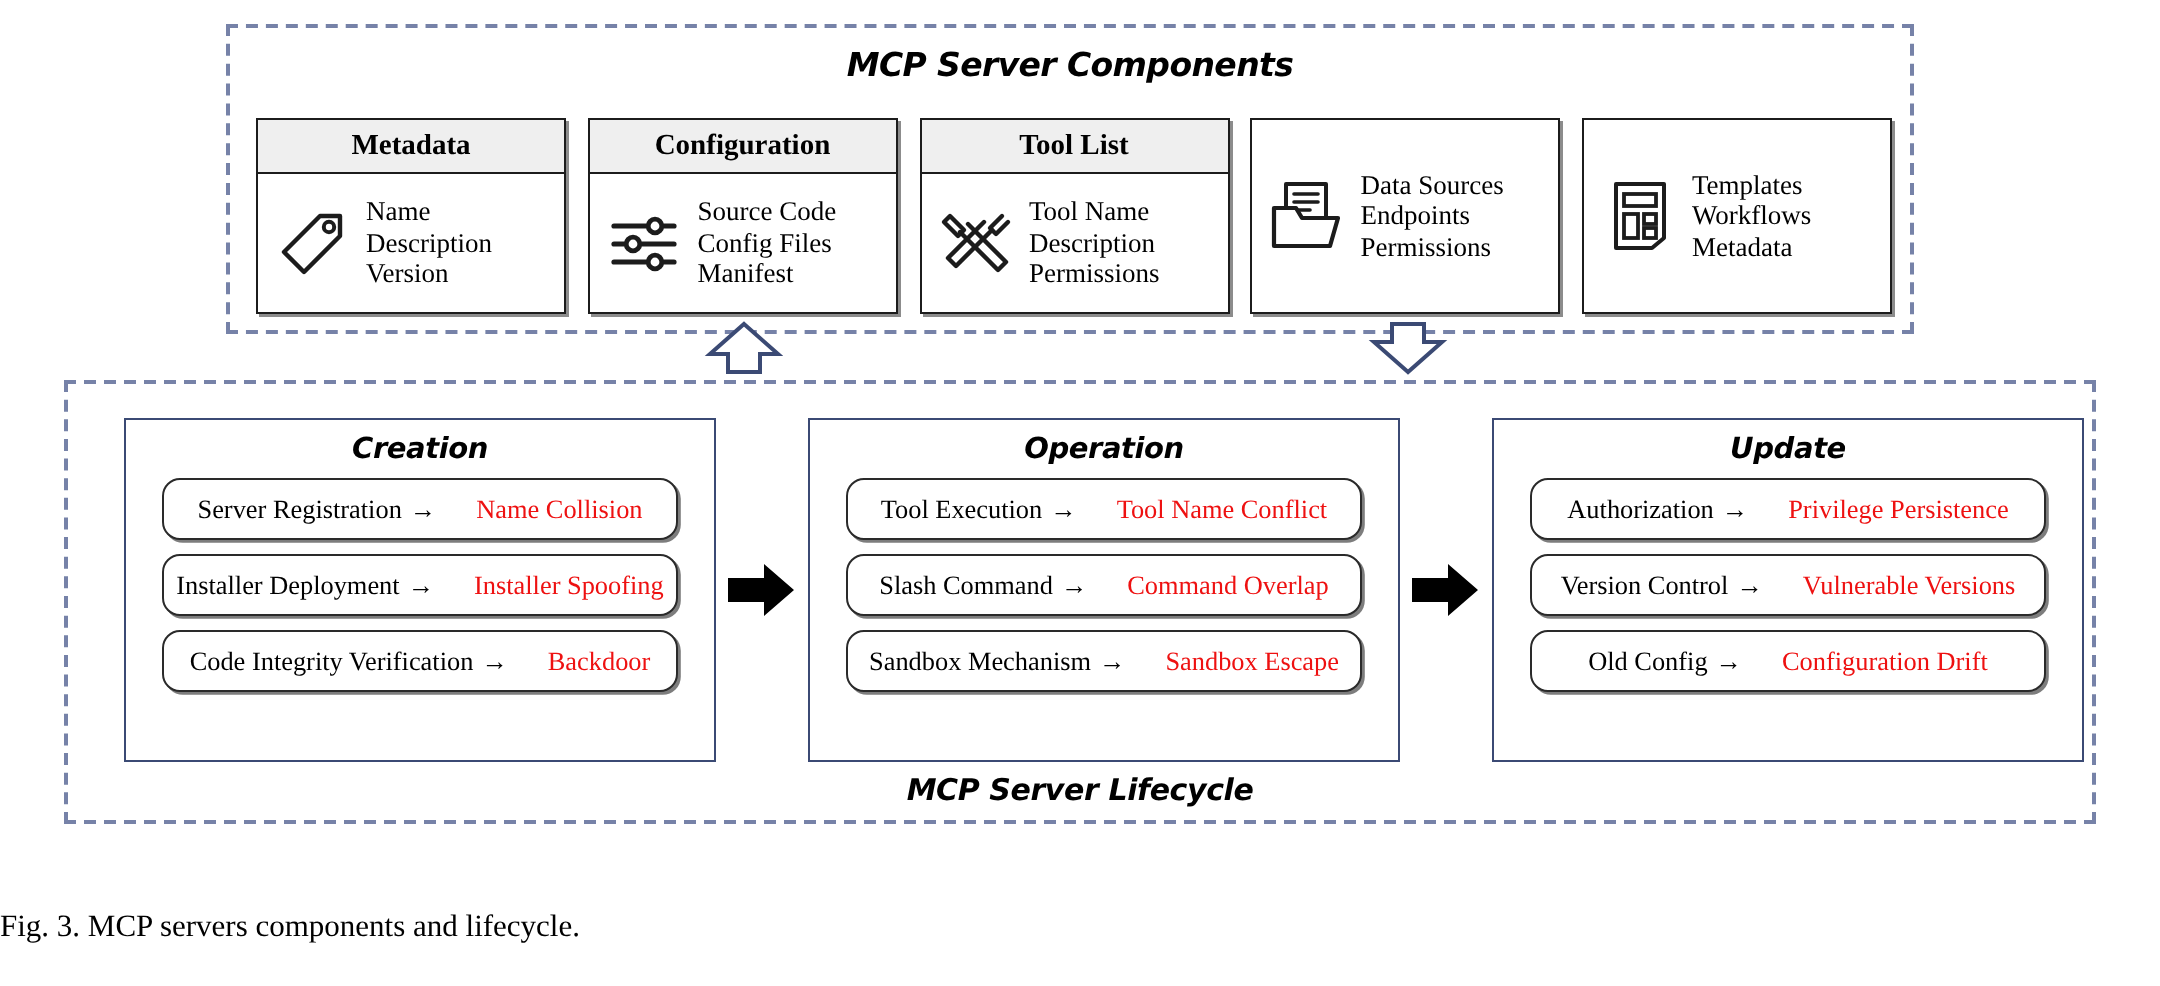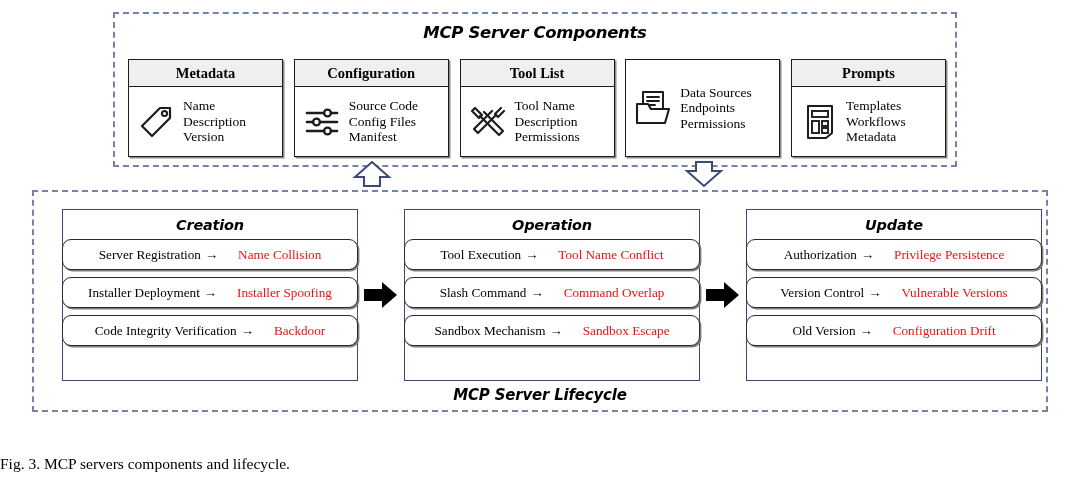--- a/index.html
+++ b/index.html
@@ -55,21 +55,21 @@
     width:296px;height:172px;box-sizing:border-box;
     border:1.6px solid #3b4a74;background:#fff;
     display:flex;flex-direction:column;align-items:center;
     padding-top:7px;
   }
   .stage-title{
     font-family:"DejaVu Sans",sans-serif;font-weight:bold;font-style:italic;
     font-size:14.5px;margin-bottom:6px;letter-spacing:-0.2px;
   }
   .item{
-    width:296px;height:31px;margin-bottom:7px;box-sizing:border-box;
+    width:258px;height:31px;margin-bottom:7px;box-sizing:border-box;
     border:1.4px solid #2a2a2a;border-radius:9px;background:#fff;
     display:flex;align-items:center;justify-content:center;
     font-size:13.2px;white-space:nowrap;
     box-shadow:1.4px 1.4px 0 0 #7d7d7d;
   }
   .item .risk{color:#ee1111;margin-left:16px;}
   .item .arrow-g{margin:0 4px;}
   .stage-gap{width:46px;height:172px;flex:none;
              display:flex;align-items:center;justify-content:center;}
 
@@ -172,21 +172,20 @@
             </svg>
           </span>
           <div class="comp-lines">
             <span>Data Sources</span>
             <span>Endpoints</span>
             <span>Permissions</span>
           </div>
         </div>
       </div>
       <div class="comp-card">
-        <div class="comp-head">Prompts</div>
         <div class="comp-body">
           <span class="comp-icon">
             <svg width="40" height="40" viewBox="0 0 40 40">
               <g fill="#fff" stroke="#1c1c1c" stroke-width="2" stroke-linejoin="round">
                 <path d="M9 4 L33 4 L33 31 L27 36 L9 36 Z"></path>
               </g>
               <g fill="none" stroke="#1c1c1c" stroke-width="1.9">
                 <rect x="13" y="9" width="16" height="6"></rect>
                 <rect x="13" y="19" width="7" height="12"></rect>
                 <rect x="23" y="19" width="6" height="5"></rect>
@@ -269,21 +268,21 @@
           <span>Authorization</span>
           <span class="arrow-g">→</span>
           <span class="risk">Privilege Persistence</span>
         </div>
         <div class="item">
           <span>Version Control</span>
           <span class="arrow-g">→</span>
           <span class="risk">Vulnerable Versions</span>
         </div>
         <div class="item">
-          <span>Old Version</span>
+          <span>Old Config</span>
           <span class="arrow-g">→</span>
           <span class="risk">Configuration Drift</span>
         </div>
       </div>
     </div>
   <div id="lifecycle-label">MCP Server Lifecycle</div>
 </div>
 
 <div id="caption">Fig. 3.  MCP servers components and lifecycle.</div>
 

